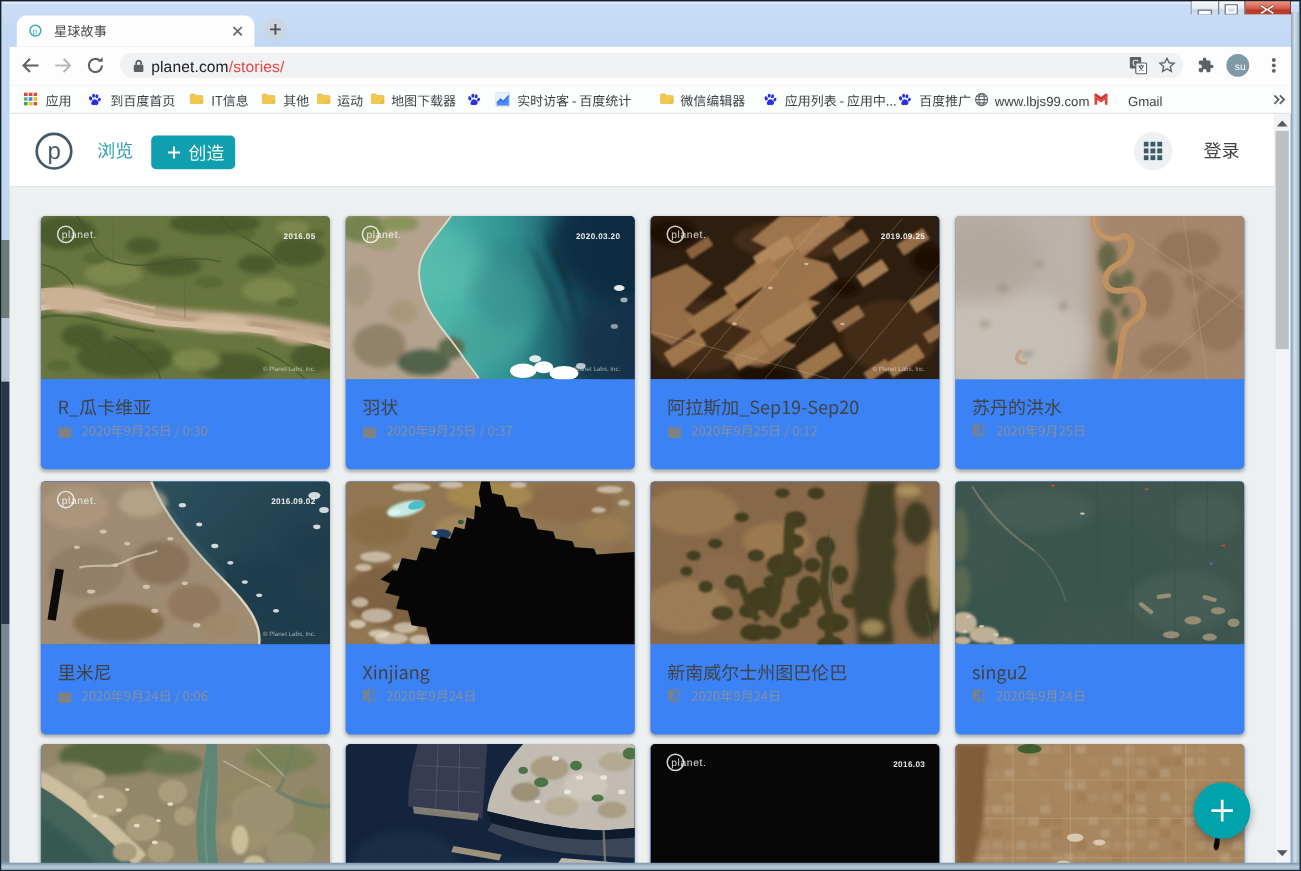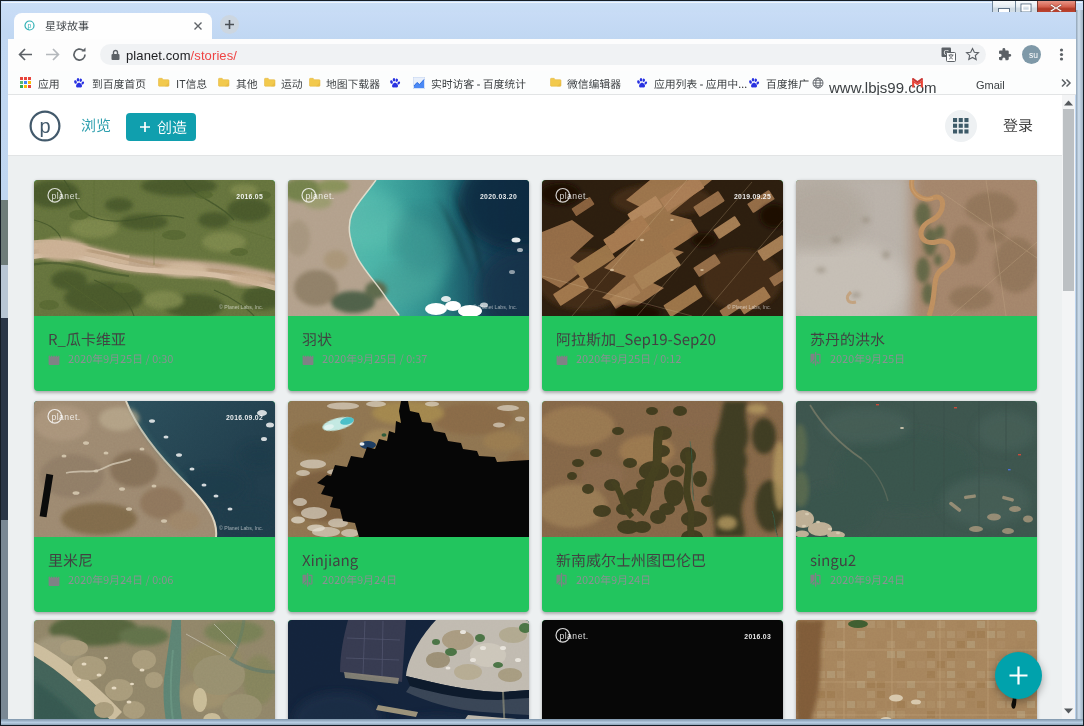--- a/index.html
+++ b/index.html
@@ -183,26 +183,26 @@
     <path d="M7 15c1.5-2.2 3-3.5 5-3.5s3.6 1.2 5.2 3.4c1.6 2.1 1.1 6-2.2 6.3-1.6.2-2.3-.5-3-.5s-1.6.7-3.1.5c-3.2-.4-3.4-4-1.9-6.2z"></path>
   </svg>
 <svg style="position:absolute;left:766px;top:87.5px;overflow:visible;" width="2" height="2">
     <path d="M1.9 -6.1V0.9H2.7V0.2H8.2V0.9H9V-6.1H5.4C5.5 -6.6 5.7 -7.1 5.8 -7.7H10.1V-8.5H0.7V-7.7H4.8C4.8 -7.2 4.7 -6.6 4.5 -6.1ZM2.7 -2.6H8.2V-0.6H2.7ZM2.7 -3.3V-5.3H8.2V-3.3Z M15 -7V-6H13.2V-5.3H15V-3.6H19.2V-5.3H20.9V-6H19.2V-7H18.4V-6H15.7V-7ZM18.4 -5.3V-4.2H15.7V-5.3ZM19 -2.2C18.5 -1.6 17.8 -1.2 17.1 -0.8C16.3 -1.2 15.7 -1.7 15.2 -2.2ZM13.4 -2.9V-2.2H14.8L14.4 -2C14.9 -1.4 15.5 -0.9 16.2 -0.5C15.2 -0.2 14 0 12.9 0.1C13 0.3 13.1 0.6 13.2 0.8C14.5 0.6 15.9 0.4 17 -0.1C18.1 0.4 19.4 0.7 20.7 0.9C20.8 0.7 21 0.3 21.2 0.2C20 0.1 18.9 -0.2 17.9 -0.5C18.9 -1 19.7 -1.7 20.2 -2.6L19.7 -2.9L19.5 -2.9ZM15.9 -8.9C16.1 -8.7 16.2 -8.3 16.3 -8H12.2V-5.1C12.2 -3.4 12.1 -1.1 11.2 0.5C11.4 0.6 11.8 0.7 11.9 0.9C12.8 -0.8 13 -3.3 13 -5.1V-7.2H21V-8H17.3C17.1 -8.3 16.9 -8.8 16.7 -9.1Z M28.5 -8.7C28.8 -8.2 29.1 -7.6 29.3 -7.1H27.1C27.4 -7.7 27.6 -8.3 27.8 -8.8L27 -9C26.5 -7.4 25.7 -5.8 24.8 -4.8C24.9 -4.7 25.2 -4.5 25.3 -4.3L24.2 -4V-6.2H25.4V-6.9H24.2V-9.1H23.4V-6.9H22V-6.2H23.4V-3.8L21.9 -3.3L22.2 -2.5L23.4 -2.9V-0.1C23.4 0 23.4 0.1 23.2 0.1C23.1 0.1 22.7 0.1 22.2 0.1C22.3 0.3 22.4 0.6 22.5 0.8C23.1 0.8 23.6 0.8 23.8 0.7C24.1 0.6 24.2 0.3 24.2 -0.1V-3.2L25.4 -3.6L25.3 -4.3L25.4 -4.3C25.7 -4.6 26 -5 26.3 -5.5V0.9H27V0.1H31.9V-0.6H29.6V-2.1H31.5V-2.8H29.6V-4.3H31.5V-5H29.6V-6.4H31.7V-7.1H29.4L30 -7.4C29.9 -7.8 29.5 -8.5 29.2 -9ZM27 -4.3H28.9V-2.8H27ZM27 -5V-6.4H28.9V-5ZM27 -2.1H28.9V-0.6H27Z M37.5 -8.9C37.6 -8.5 37.9 -7.9 38 -7.4H33.9V-4.3C33.9 -2.9 33.8 -1 32.8 0.4C33 0.5 33.4 0.8 33.5 1C34.6 -0.5 34.8 -2.7 34.8 -4.3V-6.6H42.6V-7.4H38.5L38.9 -7.5C38.8 -7.9 38.5 -8.6 38.3 -9.1Z" fill="#3c4043"></path>
   </svg>
 <svg class="abs" style="left:812px;top:76.5px" width="12" height="12" viewBox="0 0 24 24" fill="none" stroke="#5c6166" stroke-width="1.8">
     <circle cx="12" cy="12" r="10"></circle>
     <ellipse cx="12" cy="12" rx="4.5" ry="10"></ellipse>
     <path d="M2 12h20M3.5 6.5h17M3.5 17.5h17"></path>
   </svg>
-<div class="abs" style="left:829px;top:78.5px;font-size:15px;color:#3c4043">www.lbjs99.com</div>
+<div class="abs" style="left:829px;top:78.5px;font-size:11px;color:#3c4043">www.lbjs99.com</div>
 <svg class="abs" style="left:911px;top:77px" width="13" height="11" viewBox="0 0 24 20">
     <path d="M2 19V5l10 7L22 5v14h-4V11l-6 4.2L6 11v8z" fill="#ea4335"></path>
     <path d="M2 5V3.5C2 2 3.8 1.2 5 2.1L12 7l7-4.9c1.2-.9 3-.1 3 1.4V5l-10 7z" fill="#c5221f" opacity="0.9"></path>
   </svg>
-<div class="abs" style="left:976px;top:78.5px;font-size:11px;color:#3c4043">Gmail</div>
+<div class="abs" style="left:940px;top:78.5px;font-size:11px;color:#3c4043">Gmail</div>
 <svg class="abs" style="left:1060px;top:78px" width="12" height="10">
     <path d="M2 1.5 L5.5 5 L2 8.5 M6.5 1.5 L10 5 L6.5 8.5" stroke="#5c6166" stroke-width="1.5" fill="none"></path>
   </svg>
 <div class="abs" style="left:8px;top:95px;width:1054px;height:624px;background:#edf0f1"></div>
 <div class="abs" style="left:8px;top:95px;width:1054px;height:61px;background:#fff;border-bottom:1px solid #e2e4e5"></div>
 <svg class="abs" style="left:29px;top:110px" width="32" height="32">
     <circle cx="16" cy="16" r="14.4" fill="none" stroke="#42596b" stroke-width="2.2"></circle>
     <text x="10.5" y="22.5" font-size="20px" fill="#42596b" font-family="Liberation Sans">p</text>
   </svg>
 <svg style="position:absolute;left:81px;top:131px;overflow:visible;" width="2" height="2">
@@ -223,21 +223,21 @@
     <rect x="0.0" y="5.7" width="4.1" height="4.1" fill="#3d5a68"></rect>
     <rect x="5.7" y="5.7" width="4.1" height="4.1" fill="#3d5a68"></rect>
     <rect x="11.4" y="5.7" width="4.1" height="4.1" fill="#3d5a68"></rect>
     <rect x="0.0" y="11.4" width="4.1" height="4.1" fill="#3d5a68"></rect>
     <rect x="5.7" y="11.4" width="4.1" height="4.1" fill="#3d5a68"></rect>
     <rect x="11.4" y="11.4" width="4.1" height="4.1" fill="#3d5a68"></rect>
   </svg>
 <svg style="position:absolute;left:1003px;top:131px;overflow:visible;" width="2" height="2">
     <path d="M4.2 -5.3H10.5V-3.4H4.2ZM3.1 -6.2V-2.5H11.7V-6.2ZM13.2 -10.7C12.7 -10.2 11.8 -9.4 11.1 -8.9C10.7 -9.2 10.4 -9.6 10.1 -10C10.8 -10.5 11.7 -11.2 12.4 -11.9L11.5 -12.5C11 -11.9 10.2 -11.2 9.6 -10.7C9.1 -11.3 8.8 -11.9 8.5 -12.6L7.5 -12.2C8.1 -10.8 9 -9.5 10 -8.4H5.1C5.9 -9.4 6.6 -10.5 7.1 -11.7L6.4 -12.1L6.2 -12H1.5V-11.1H5.6C5.2 -10.3 4.7 -9.6 4.1 -9C3.6 -9.5 2.8 -10.1 2.1 -10.5L1.5 -9.9C2.2 -9.4 3 -8.8 3.4 -8.3C2.5 -7.5 1.4 -6.8 0.4 -6.3C0.6 -6.1 0.9 -5.7 1.1 -5.5C2.4 -6.1 3.7 -7 4.8 -8.2V-7.5H10.2V-8.2C11.3 -7.1 12.5 -6.2 13.8 -5.6C14 -5.9 14.3 -6.3 14.6 -6.6C13.6 -7 12.6 -7.6 11.7 -8.3C12.5 -8.8 13.3 -9.5 14 -10.1ZM9.8 -2.4C9.5 -1.7 9.1 -0.8 8.7 -0.1H5.2L6.1 -0.5C6 -1 5.6 -1.8 5.2 -2.3L4.2 -2C4.5 -1.4 4.9 -0.6 5 -0.1H0.9V0.8H14.1V-0.1H9.8C10.2 -0.7 10.5 -1.4 10.9 -2.1Z M17 -4.8C18 -4.2 19.2 -3.4 19.7 -2.8L20.5 -3.6C19.9 -4.1 18.7 -4.9 17.8 -5.4ZM17 -11.8V-10.7H26.1L26 -9.3H17.5V-8.3H26L25.9 -6.9H16V-5.9H21.9V-3.2C19.7 -2.3 17.5 -1.4 16 -0.8L16.6 0.2C18.1 -0.4 20.1 -1.3 21.9 -2.1V-0C21.9 0.2 21.8 0.2 21.6 0.3C21.4 0.3 20.5 0.3 19.6 0.2C19.8 0.5 20 0.9 20 1.2C21.2 1.2 22 1.2 22.4 1.1C22.9 0.9 23.1 0.6 23.1 -0V-3.5C24.3 -1.6 26.2 -0.1 28.6 0.6C28.7 0.3 29.1 -0.1 29.3 -0.4C27.7 -0.8 26.3 -1.6 25.1 -2.7C26.1 -3.2 27.2 -4.1 28.1 -4.8L27.1 -5.5C26.5 -4.9 25.4 -4 24.4 -3.4C23.9 -4 23.4 -4.7 23.1 -5.5V-5.9H29.1V-6.9H27.1C27.2 -8.5 27.3 -10.3 27.3 -11.8L26.4 -11.8L26.2 -11.8Z" fill="#424242"></path>
   </svg>
-<style>.card{position:absolute;width:241px;height:211px;background:#22c55e;border-radius:4px;box-shadow:0 1.5px 3px rgba(0,0,0,.22),0 1px 4px rgba(0,0,0,.1);overflow:hidden}</style>
+<style>.card{position:absolute;width:241px;height:211px;background:#3b82f6;border-radius:4px;box-shadow:0 1.5px 3px rgba(0,0,0,.22),0 1px 4px rgba(0,0,0,.1);overflow:hidden}</style>
 <svg width="0" height="0" style="position:absolute">
     <defs>
       <filter id="nz" x="0" y="0" width="100%" height="100%">
         <feTurbulence type="fractalNoise" baseFrequency="0.55" numOctaves="2" result="t"></feTurbulence>
         <feColorMatrix in="t" type="matrix" values="0 0 0 0 0.5  0 0 0 0 0.47  0 0 0 0 0.4  0 0 0 0.9 0"></feColorMatrix>
       </filter>
       <filter id="bl4">
         <feGaussianBlur stdDeviation="4"></feGaussianBlur>
       </filter>
       <filter id="bl2">

